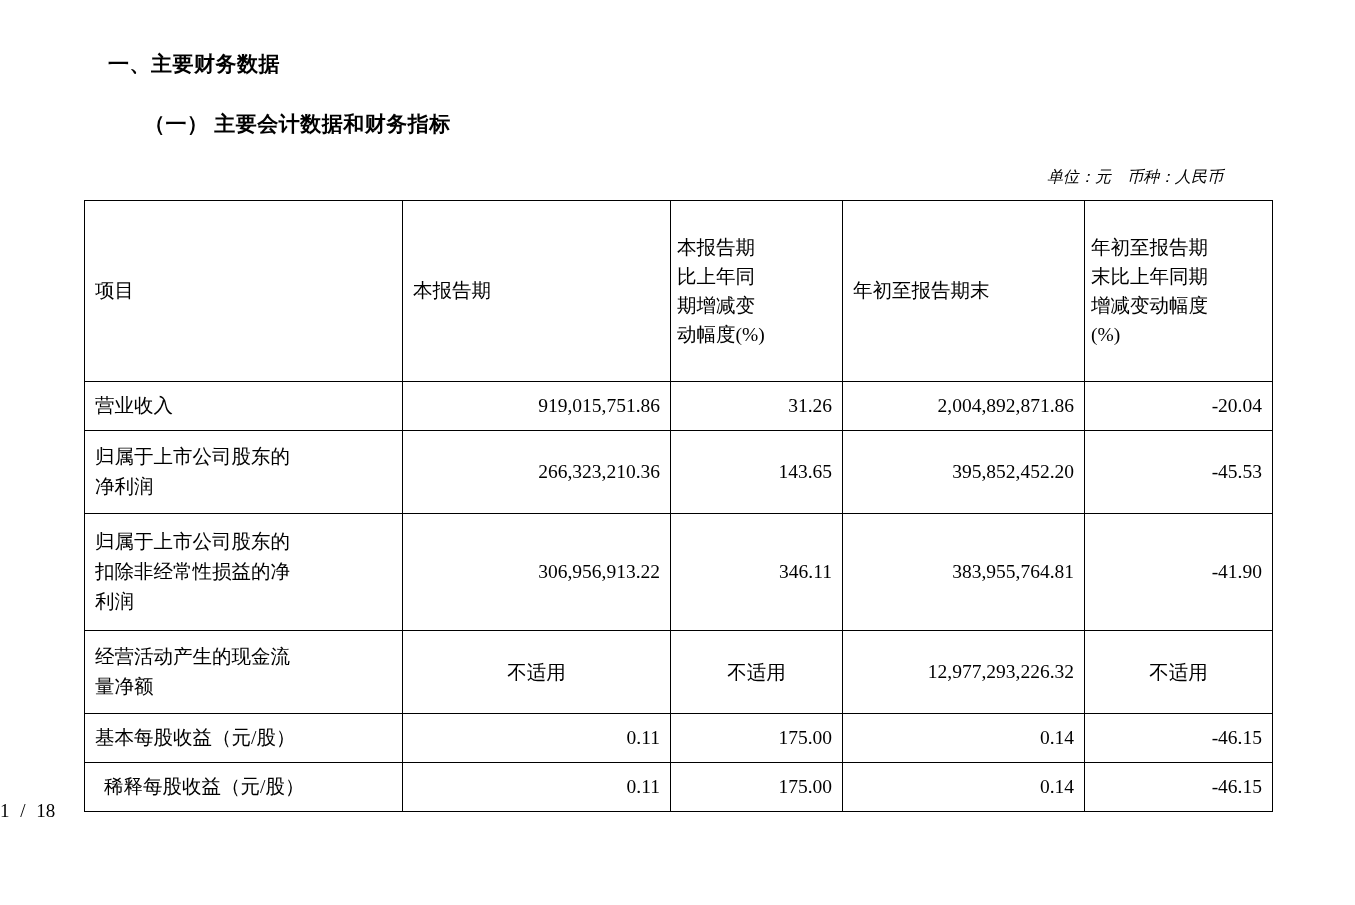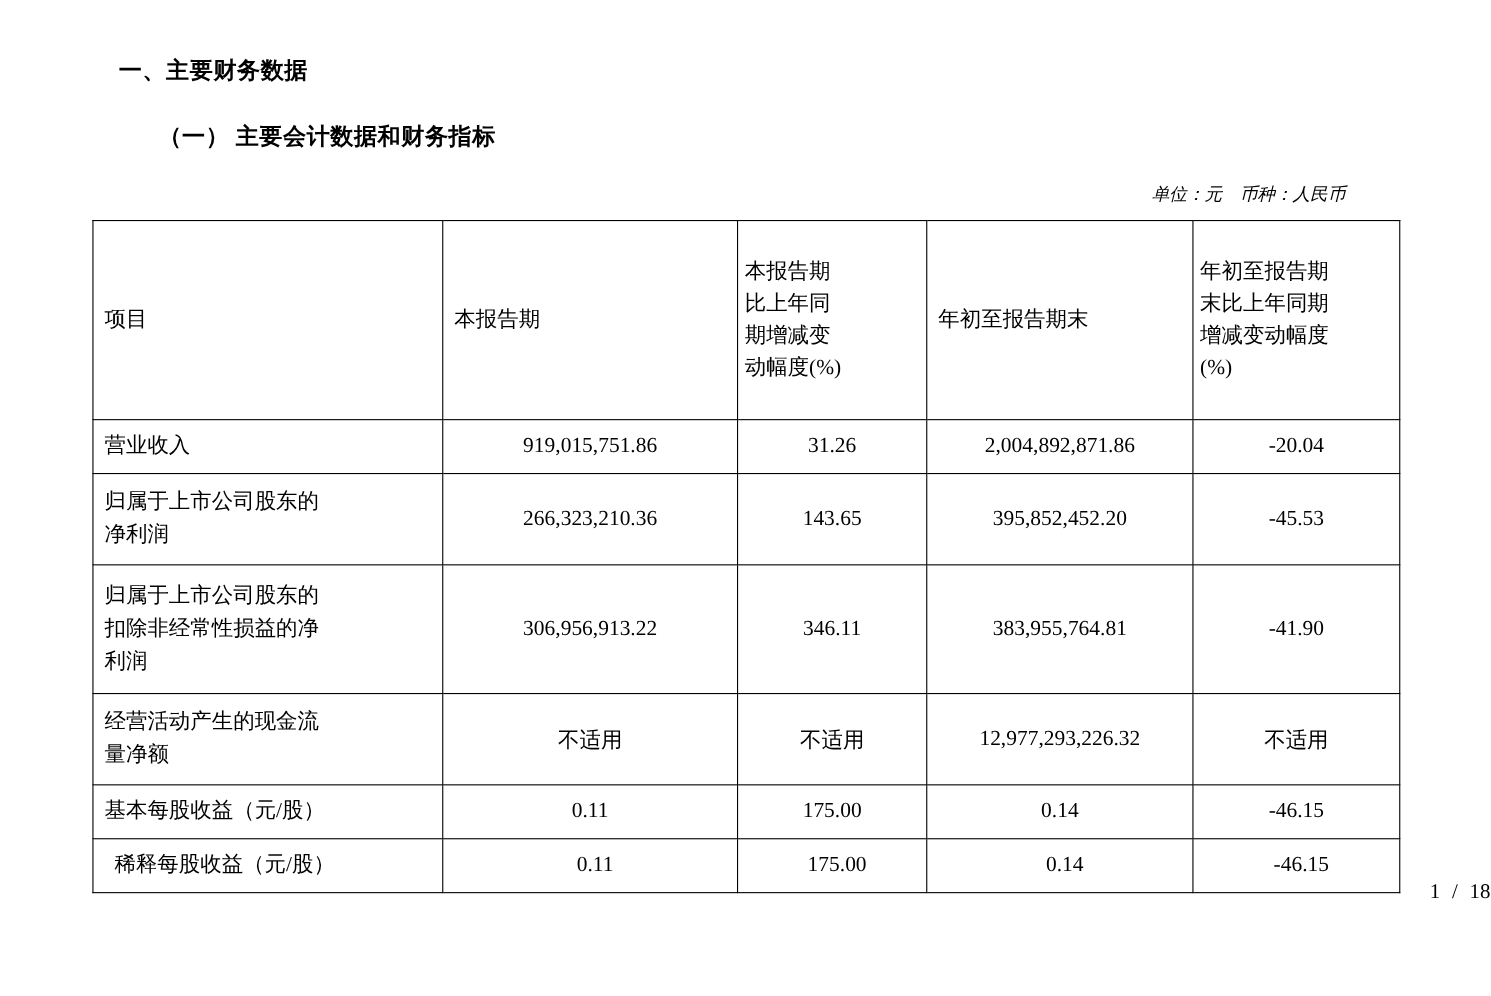--- a/index.html
+++ b/index.html
@@ -74,39 +74,39 @@
   }
   thead td.hdr-wrap {
     padding-left: 6px;
     padding-right: 6px;
   }
   tbody td.item {
     text-align: left;
     line-height: 1.55;
   }
   tbody td.num {
-    text-align: center;
+    text-align: right;
     white-space: nowrap;
   }
   tbody td.na {
     text-align: center;
   }
   tbody tr.r-rev td { height: 36px; }
   tbody tr.r-np td { height: 70px; }
   tbody tr.r-np-ded td { height: 104px; }
   tbody tr.r-cf td { height: 70px; }
   tbody tr.r-eps td { height: 36px; }
   tbody tr.r-deps td { height: 36px; padding-left: 19px; }
 
   .footer {
     position: absolute;
     left: 0;
     right: 0;
     top: 800px;
-    text-align: right;
+    text-align: left;
     font-size: 19px;
   }
   .footer .sep { padding: 0 6px; }
 </style>
 </head>
 <body>
 
 <div class="page">
 
   <div class="heading-1">一、主要财务数据</div>

